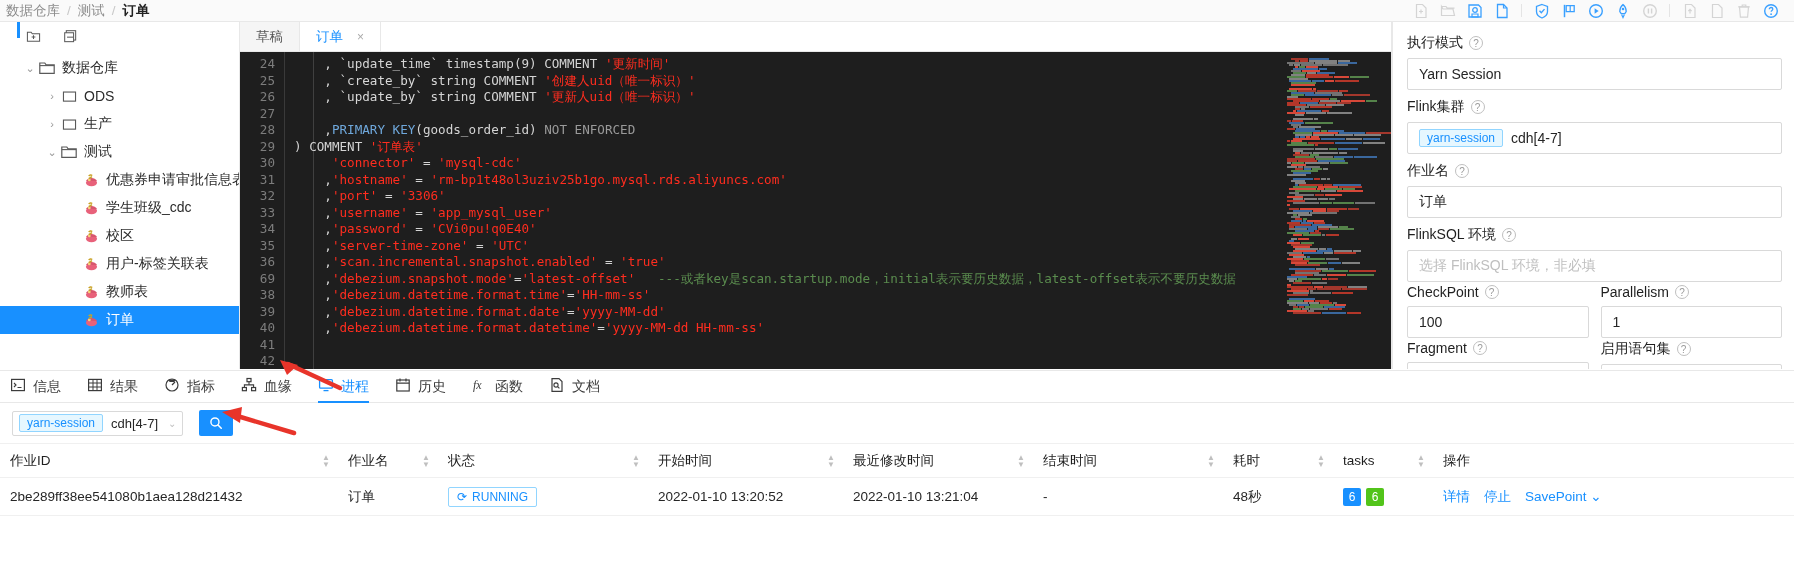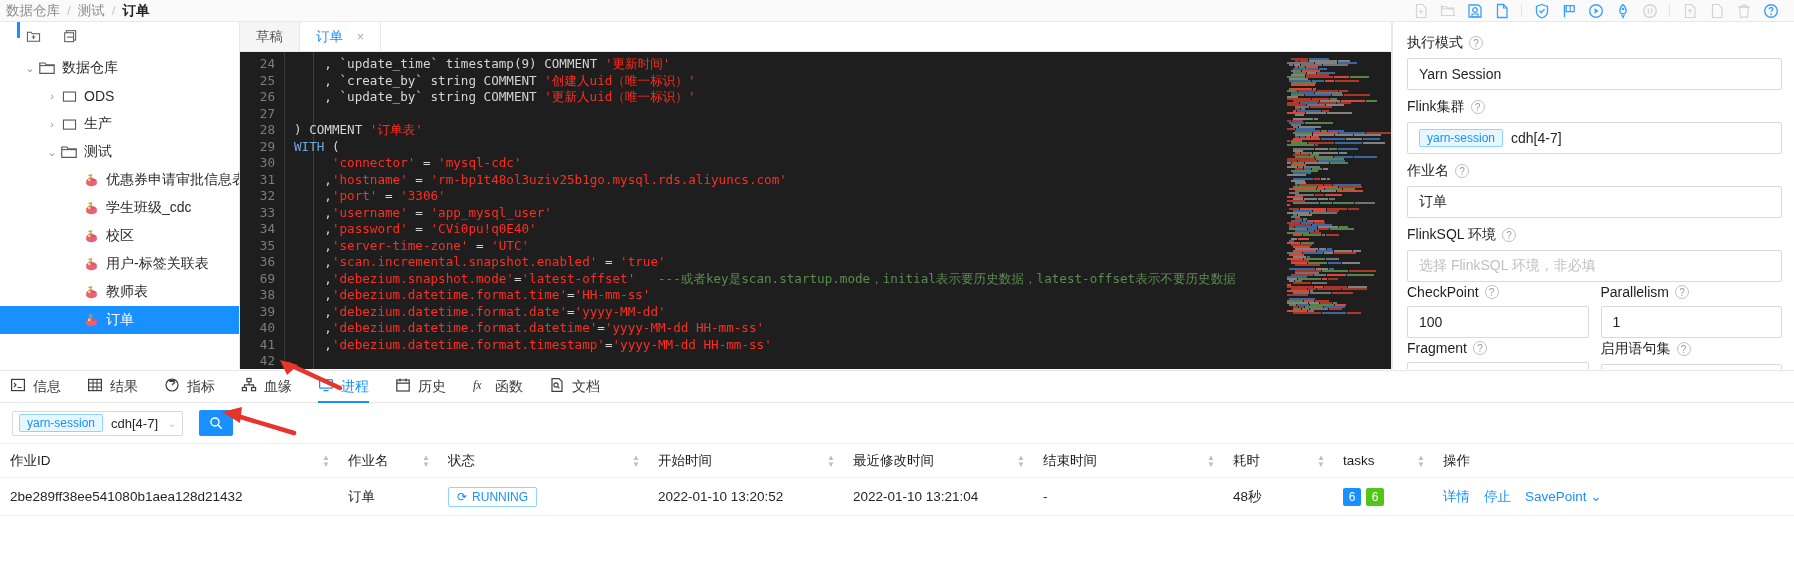--- a/index.html
+++ b/index.html
@@ -414,34 +414,33 @@
           <div class="gline">42</div>
         </div>
       <div class="fold"></div>
       <div class="indent-guide"></div>
       <div class="codecol" id="codecol">
           <div style="height:4px"></div>
           <div class="cline"><span class="pl">    , `update_time` timestamp(9) COMMENT </span><span class="str">'更新时间'</span></div>
           <div class="cline"><span class="pl">    , </span><span class="id">`create_by`</span><span class="pl"> string COMMENT </span><span class="str">'创建人uid（唯一标识）'</span></div>
           <div class="cline"><span class="pl">    , </span><span class="id">`update_by`</span><span class="pl"> string COMMENT </span><span class="str">'更新人uid（唯一标识）'</span></div>
           <div class="cline">&nbsp;</div>
+          <div class="cline"><span class="pl">    ,</span><span class="k">PRIMARY KEY</span><span class="pl">(goods_order_id) </span><span class="gray">NOT ENFORCED</span></div>
           <div class="cline"><span class="pl">) COMMENT </span><span class="str">'订单表'</span></div>
-          <div class="cline"><span class="k">WITH</span><span class="pl"> (</span></div>
           <div class="cline"><span class="pl">     </span><span class="str">'connector'</span><span class="pl"> = </span><span class="str">'mysql-cdc'</span></div>
           <div class="cline"><span class="pl">    ,</span><span class="str">'hostname'</span><span class="pl"> = </span><span class="str">'rm-bp1t48ol3uziv25b1go.mysql.rds.aliyuncs.com'</span></div>
           <div class="cline"><span class="pl">    ,</span><span class="str">'port'</span><span class="pl"> = </span><span class="str">'3306'</span></div>
           <div class="cline"><span class="pl">    ,</span><span class="str">'username'</span><span class="pl"> = </span><span class="str">'app_mysql_user'</span></div>
           <div class="cline"><span class="pl">    ,</span><span class="str">'password'</span><span class="pl"> = </span><span class="str">'CVi0pu!q0E40'</span></div>
           <div class="cline"><span class="pl">    ,</span><span class="str">'server-time-zone'</span><span class="pl"> = </span><span class="str">'UTC'</span></div>
           <div class="cline"><span class="pl">    ,</span><span class="str">'scan.incremental.snapshot.enabled'</span><span class="pl"> = </span><span class="str">'true'</span></div>
           <div class="cline"><span class="pl">    ,</span><span class="str">'debezium.snapshot.mode'</span><span class="pl">=</span><span class="str">'latest-offset'</span><span class="cm">   ---或者key是scan.startup.mode，initial表示要历史数据，latest-offset表示不要历史数据</span></div>
           <div class="cline"><span class="pl">    ,</span><span class="str">'debezium.datetime.format.time'</span><span class="pl">=</span><span class="str">'HH-mm-ss'</span></div>
           <div class="cline"><span class="pl">    ,</span><span class="str">'debezium.datetime.format.date'</span><span class="pl">=</span><span class="str">'yyyy-MM-dd'</span></div>
           <div class="cline"><span class="pl">    ,</span><span class="str">'debezium.datetime.format.datetime'</span><span class="pl">=</span><span class="str">'yyyy-MM-dd HH-mm-ss'</span></div>
-          <div class="cline"><span class="pl">    ,</span><span class="str">'debezium.datetime.format.timestamp'</span><span class="pl">=</span><span class="str">'yyyy-MM-dd HH-mm-ss'</span></div>
         </div>
       <div class="minimap" id="minimap">
           <div style="height:6px"></div>
           <div class="mm-row">
             <span style="width:4px"></span>
             <span class="mm-b" style="width:17px;background:#b03a2e"></span>
             <span class="mm-b" style="width:20px;background:#3d6ea8"></span>
           </div>
           <div class="mm-row">
             <span style="width:8px"></span>

